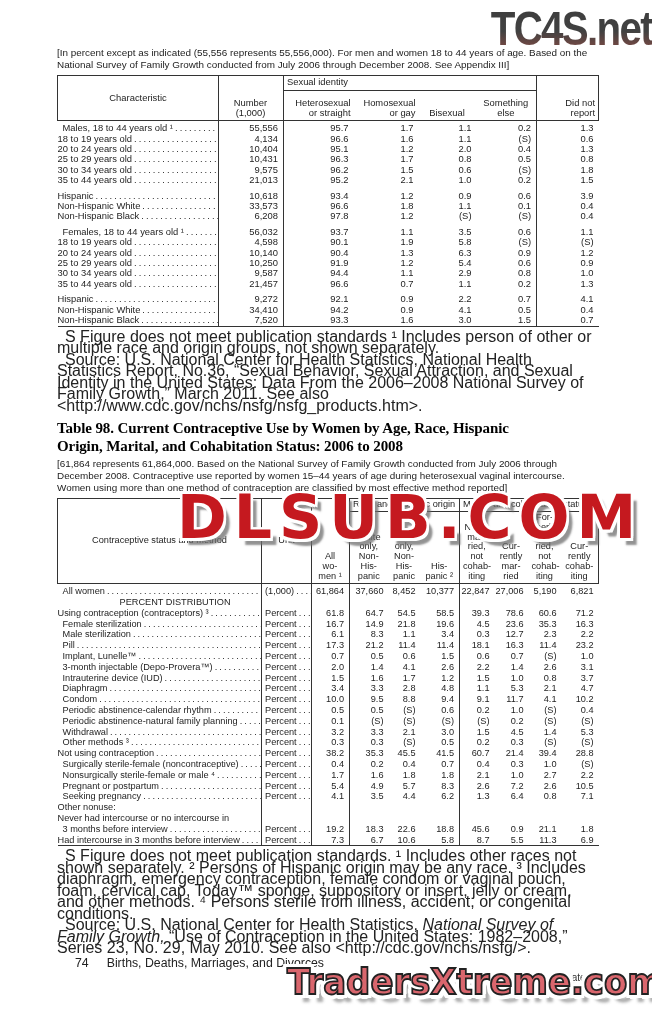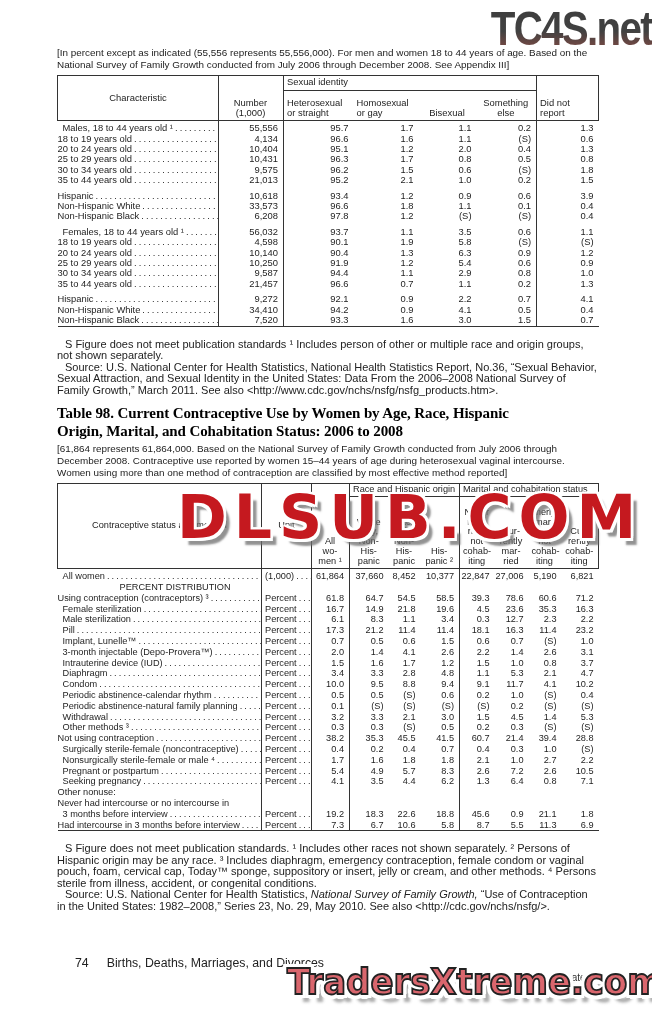--- a/index.html
+++ b/index.html
@@ -15,40 +15,40 @@
   table{border-collapse:collapse;table-layout:fixed;width:541px;margin-top:4px;
         border-top:1px solid #333;border-bottom:1px solid #333}
   thead{border-bottom:1px solid #333}
   th{font-weight:normal;font-size:9.4px;line-height:10px;white-space:pre-line;
      vertical-align:bottom;padding:1px 3px 2px;color:#1d1d1d}
   .t98-wrap th{font-size:9.2px;line-height:9.7px}
   .bL{border-left:1px solid #333}
   .bR{border-right:1px solid #333}
   .h-mid{vertical-align:middle;}
   .h-r{padding-right:4px}
-  .h-c{text-align:left}
+  .h-c{text-align:right}
   .h-group{vertical-align:top;text-align:left;border-bottom:1px solid #333;
            padding-top:1px;padding-bottom:1px;height:15px}
   .t98-wrap .h-group{height:13px}
 
   tbody td{font-size:9.4px;line-height:10.4px;padding:0;vertical-align:baseline;color:#1d1d1d}
   .t98-wrap tbody td{font-size:9.2px;line-height:10.8px}
   tbody tr:first-child td{padding-top:2px}
   tr.gap td{padding-top:5px}
   tr.bold td,tr.bold .dots::after{font-weight:normal}
   td.val{text-align:right;padding-right:5px}
   .row-flex{display:flex;align-items:baseline;overflow:hidden}
   .lbl{white-space:nowrap;flex:0 0 auto}
   .lbl.ind{padding-left:5px}
   .lbl.sect{padding-left:62px}
   .ulbl{white-space:nowrap;padding-left:3px}
   .dots{flex:1 1 auto;overflow:hidden;white-space:nowrap;letter-spacing:2.1px;padding-left:2px}
   .dots::after{content:"................................................................................"}
 
-  .fn{font-size:11px;line-height:11.5px;margin-top:12px;color:#222}
+  .fn{font-size:16px;line-height:11.5px;margin-top:4px;color:#222}
   .fn p{text-indent:8px}
   .t98-block{margin-top:8px}
   .em{font-style:italic}
 
   .footer-left{position:absolute;left:75px;top:956px;font-size:12.3px;color:#222}
   .footer-left .pg{margin-right:18px}
   .credit{position:absolute;left:300px;top:972px;width:340px;text-align:center;
           font-size:10px;color:#333}
 
   

